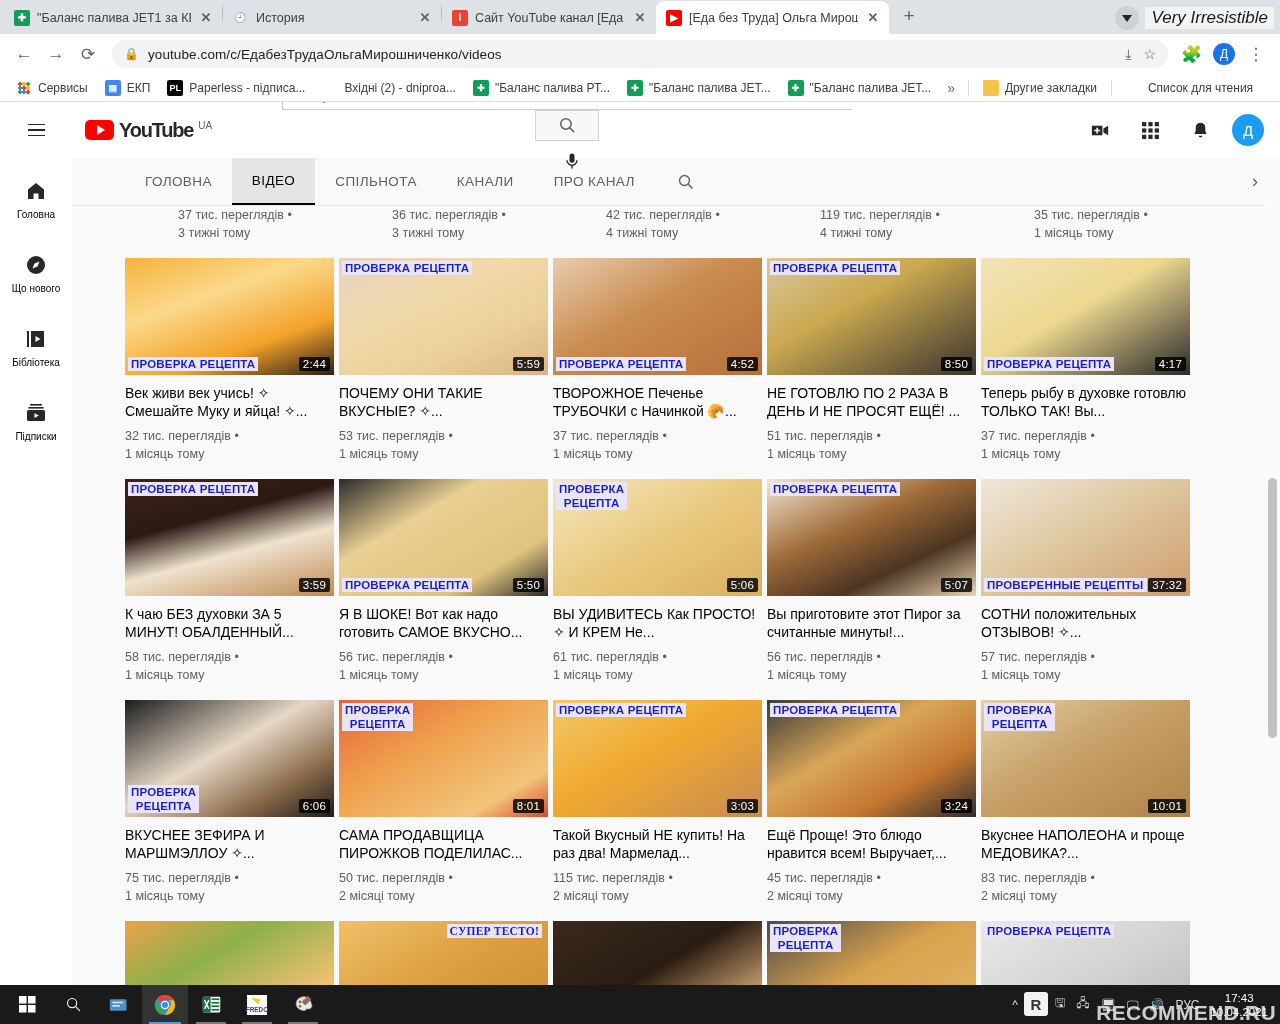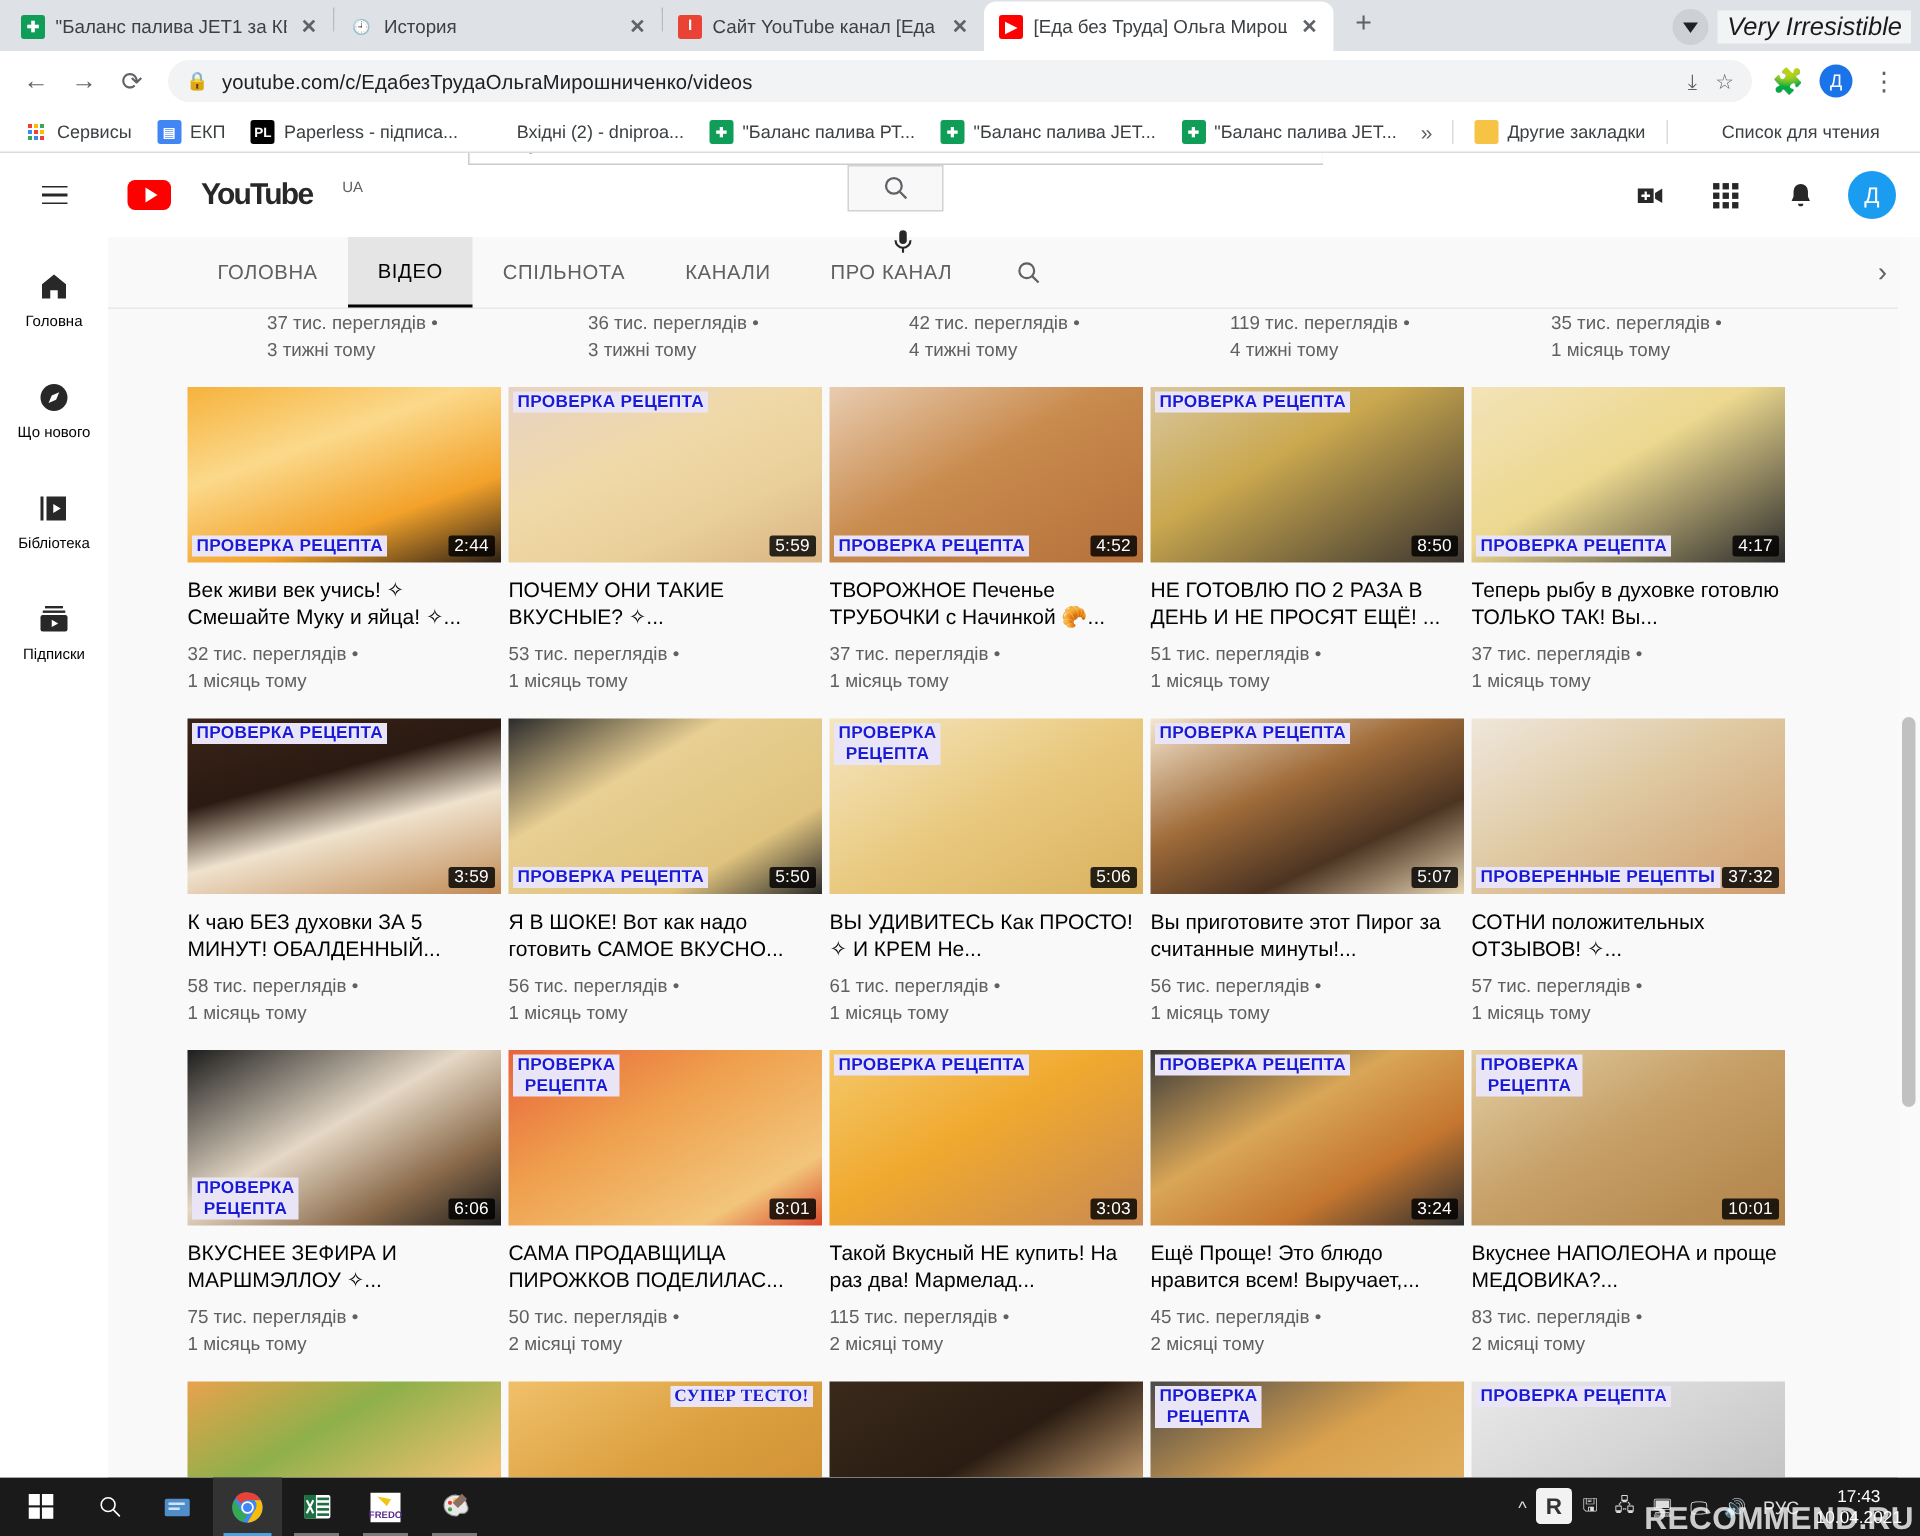--- a/index.html
+++ b/index.html
@@ -133,21 +133,21 @@
   
   .yt-header {
     height: 56px; background: #fff; display: flex; align-items: center;
     padding: 0 16px; position: relative; z-index: 5;
   }
   .hamburger {
     width: 40px; height: 40px; display: flex; flex-direction: column;
     justify-content: center; align-items: center; gap: 4px; margin-right: 8px;
   }
   .hamburger span { display: block; width: 17px; height: 1.6px; background: #282828; }
-  .yt-logo { display: flex; align-items: flex-start; gap: 20px; padding-left: 21px; }
+  .yt-logo { display: flex; align-items: flex-start; gap: 5px; padding-left: 21px; }
   .yt-play {
     width: 29px; height: 20px; background: #ff0000; border-radius: 5px;
     display: flex; align-items: center; justify-content: center; margin-top: 1px;
   }
   .yt-play::after {
     content: ""; width: 0; height: 0; margin-left: 2px;
     border-top: 5px solid transparent; border-bottom: 5px solid transparent;
     border-left: 8px solid #fff;
   }
   .yt-word { font-size: 20px; font-weight: bold; letter-spacing: -1.2px; color: #282828; }

